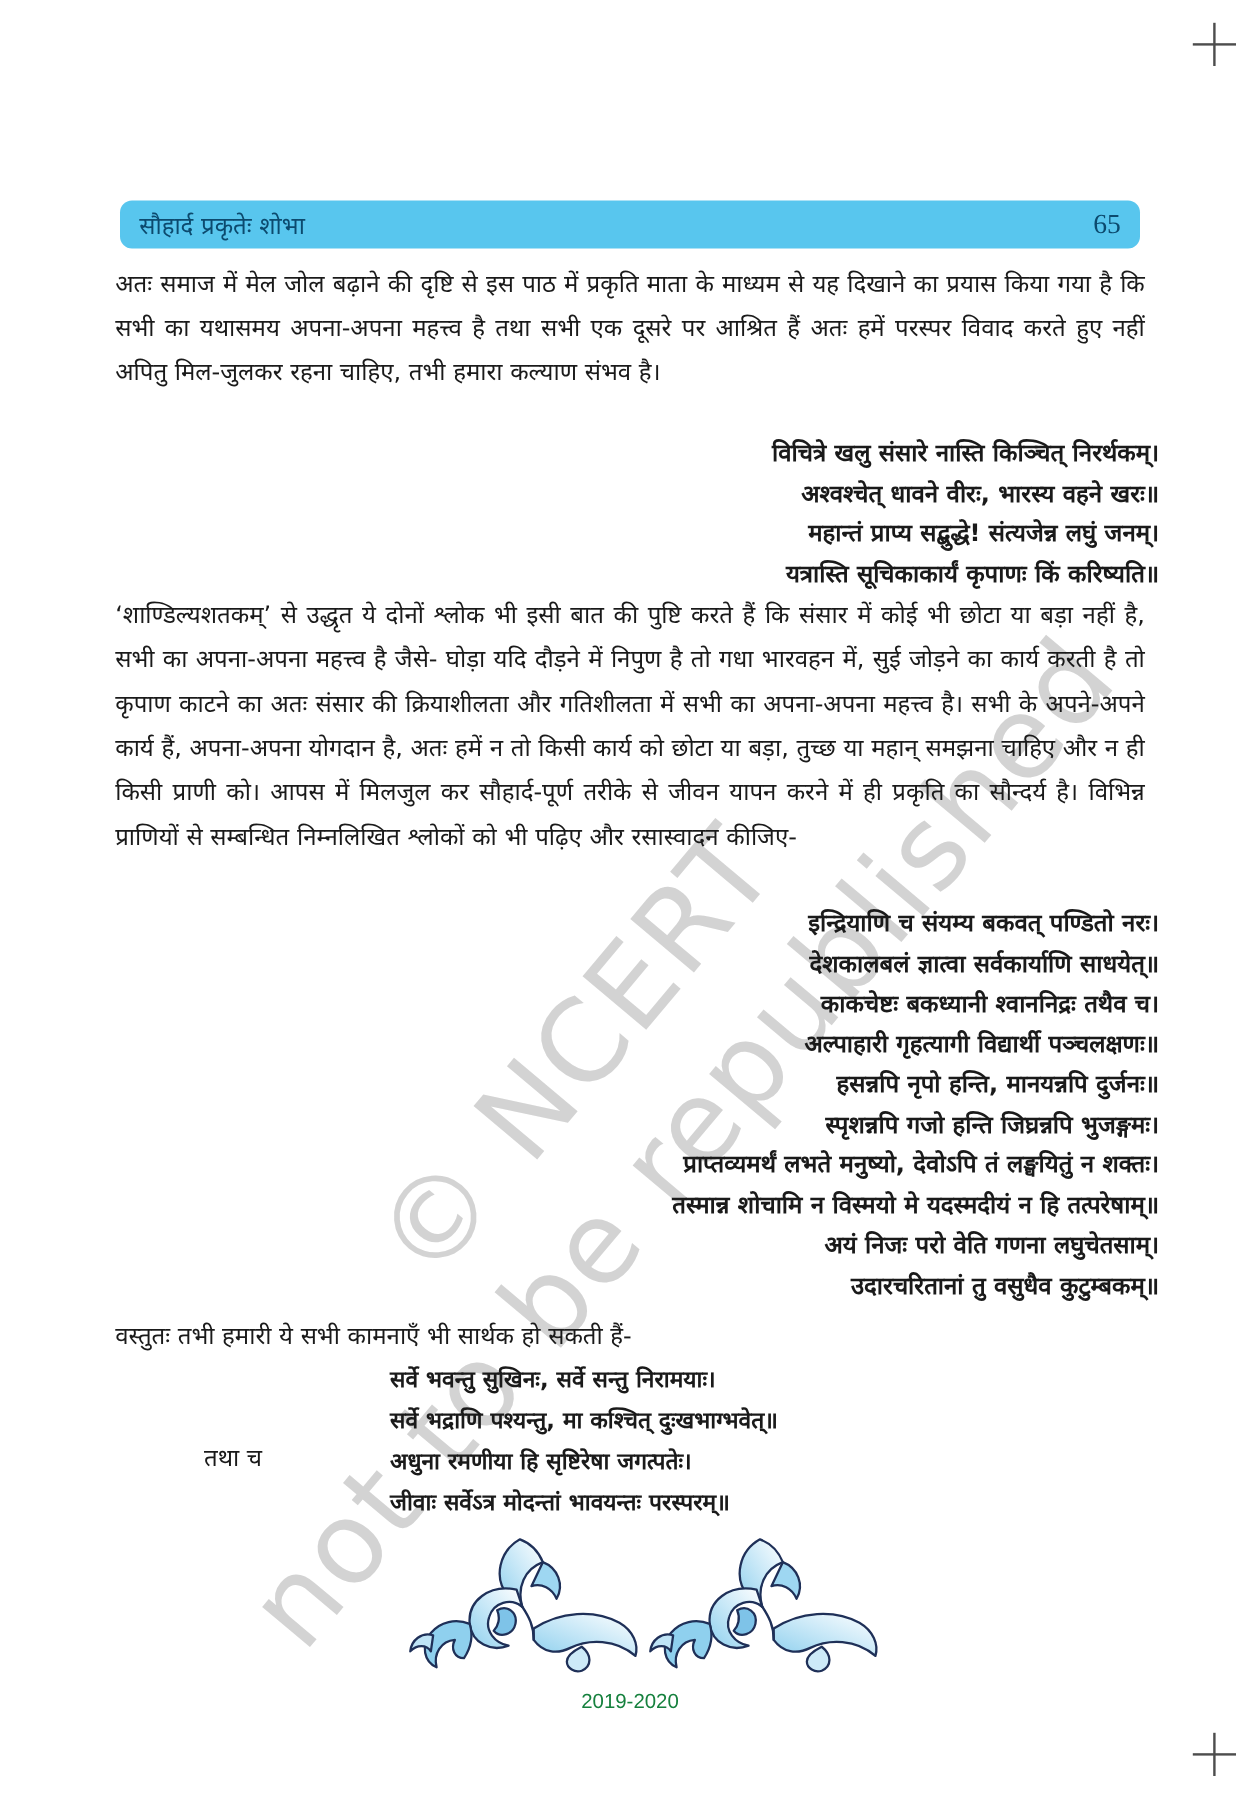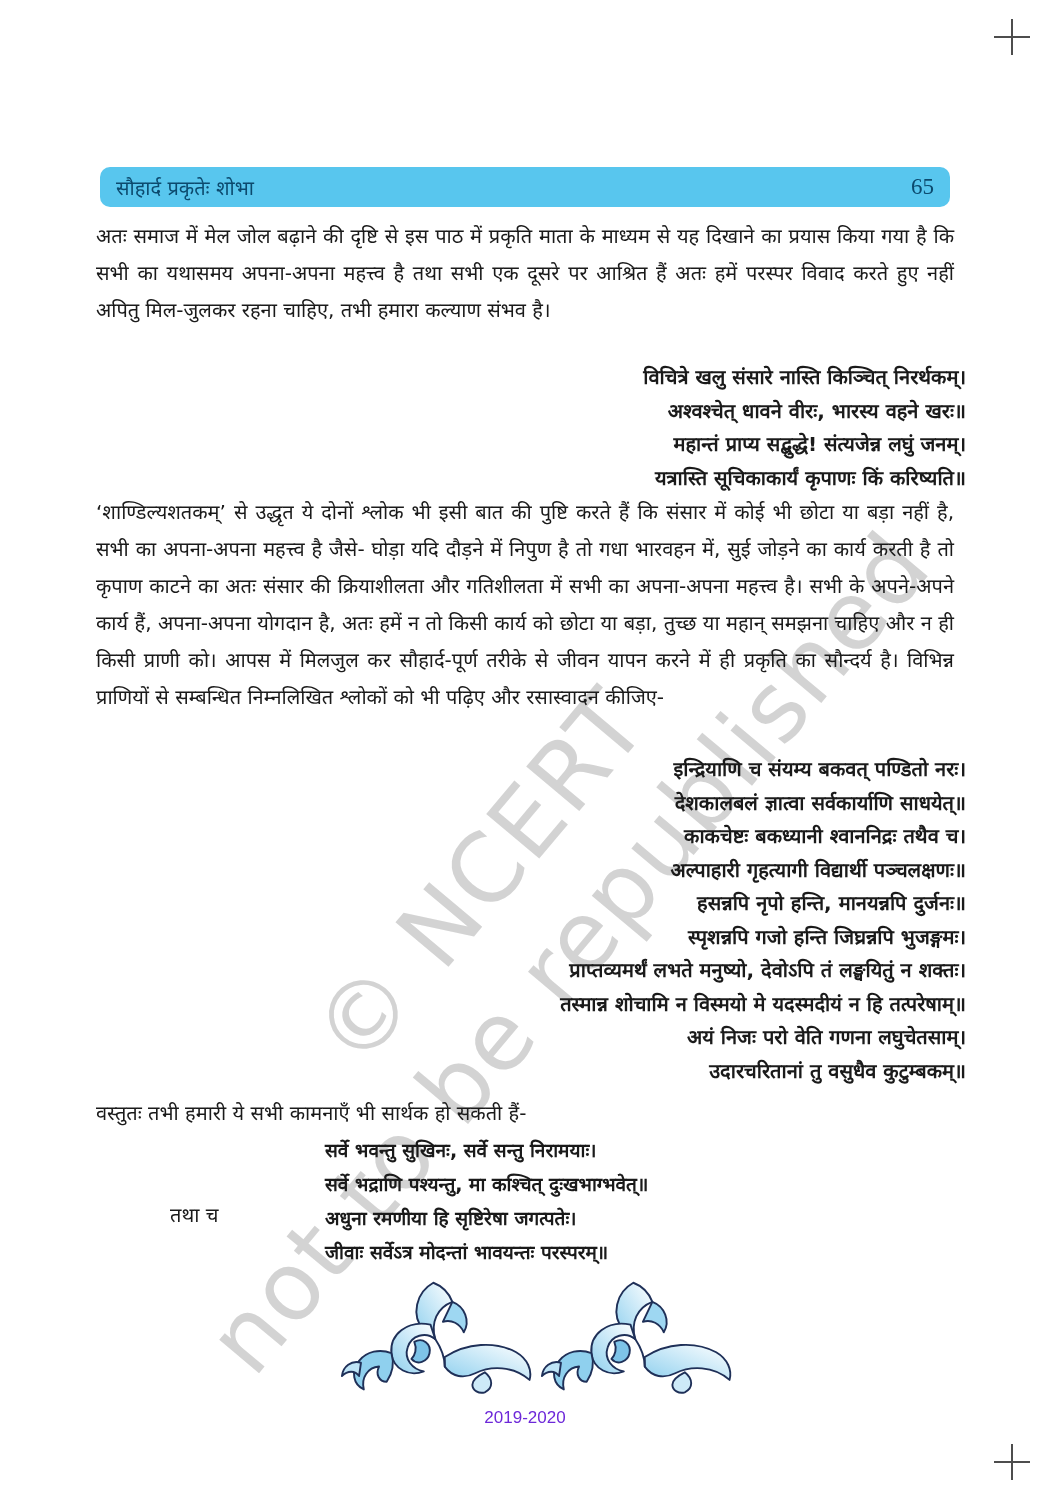--- a/index.html
+++ b/index.html
@@ -42,21 +42,21 @@
   #shloka2 { top:753px; }
   .shloka-left { position:absolute; left:325px; width:620px; text-align:left;
     font-weight:700; font-size:19px; line-height:34px; }
   #shloka3 { top:1133px; }
   .tatha-cha { position:absolute; left:170px; top:1201px; font-size:20px; }
 
   .ornament { position:absolute; left:340px; top:1278px; width:400px; height:120px; }
 
   .footer-year {
     position:absolute; left:0; top:1408px; width:1050px; text-align:center;
-    font-family:"Liberation Sans", sans-serif; font-size:17px; color:#6d28d9;
+    font-family:"Liberation Sans", sans-serif; font-size:17px; color:#15803d;
   }
 
   .cropmark { position:absolute; width:36px; height:36px; z-index:3; }
   .cropmark::before { content:""; position:absolute; left:0; right:0; top:17px; height:2px; background:#4d4d4d; }
   .cropmark::after  { content:""; position:absolute; top:0; bottom:0; left:17px; width:2px; background:#4d4d4d; }
   .cropmark.tr { left:994px; top:19px; }
   .cropmark.br { left:994px; top:1444px; }
 </style>
 </head>
 <body>

